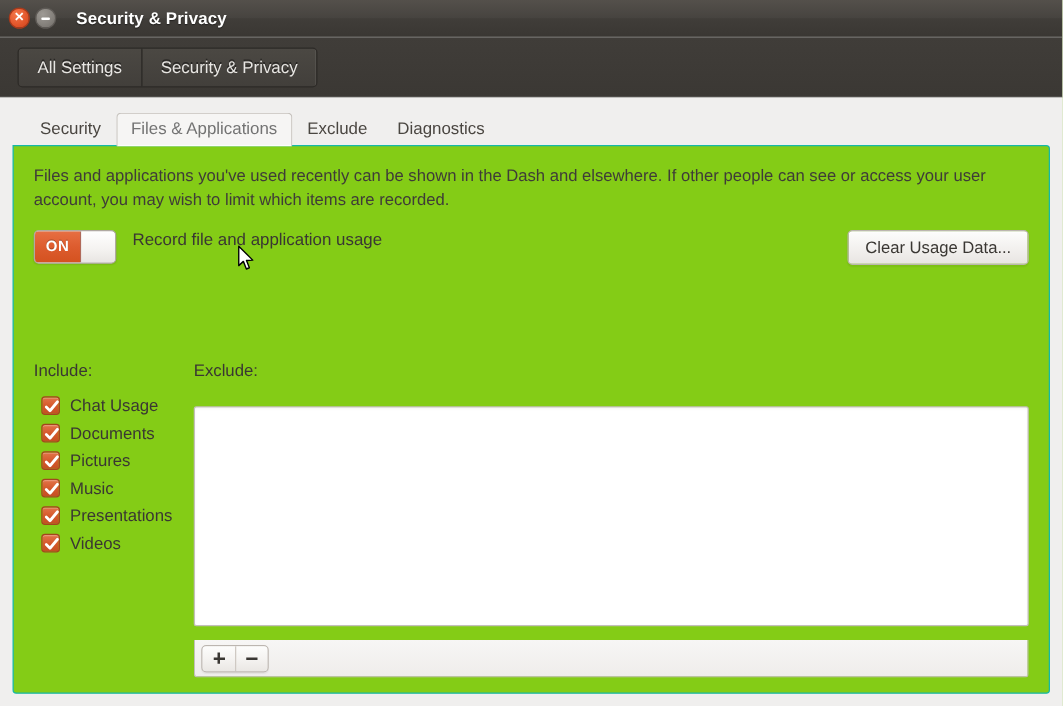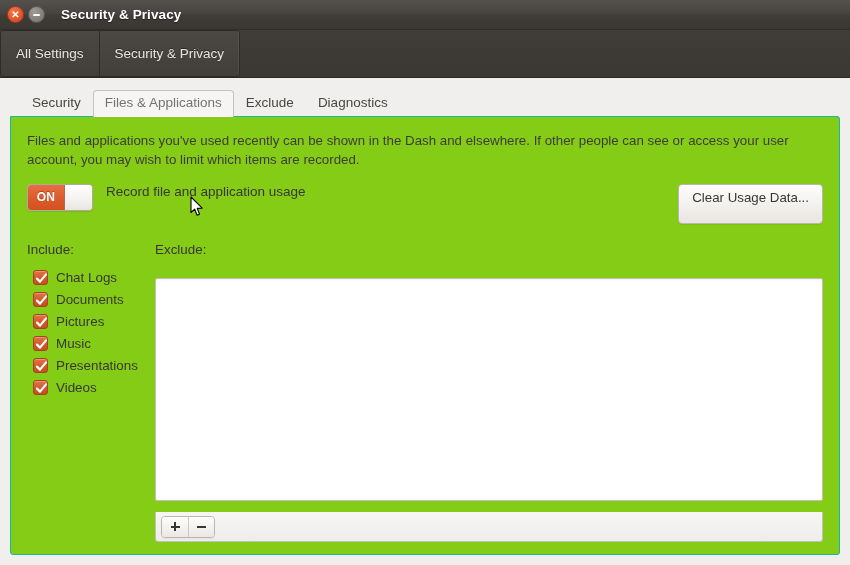--- a/index.html
+++ b/index.html
@@ -65,20 +65,22 @@
     letter-spacing: .1px;
     text-shadow: 0 1px 1px rgba(0,0,0,.5);
   }
 
   
   #toolbar {
     height: 48px;
     flex: 0 0 48px;
     background: linear-gradient(to bottom, #403d39 0%, #3b3834 100%);
     display: flex;
+    align-items: center;
+    padding-left: 14px;
     border-bottom: 1px solid #2a2724;
   }
   .nav-group {
     display: flex;
     border: 1px solid #2d2a27;
     border-radius: 4px;
     overflow: hidden;
     box-shadow: 0 1px 0 rgba(255,255,255,.06) inset;
   }
   .nav-btn {
@@ -199,40 +201,41 @@
     color: #3a3733;
     margin-left: 13px;
   }
   #clear-btn {
     margin-left: auto;
     font-size: 13.3px;
     color: #3a3733;
     background: linear-gradient(to bottom, #fdfdfc 0%, #f2f0ee 55%, #e8e5e2 100%);
     border: 1px solid #bcb6b0;
     border-radius: 4px;
-    padding: 5px 13px 18px 13px;
+    padding: 5px 13px 6px 13px;
     cursor: pointer;
     box-shadow: 0 1px 1px rgba(0,0,0,.06), 0 1px 0 rgba(255,255,255,.9) inset;
     white-space: nowrap;
   }
 
   
   #columns {
     display: flex;
     flex: 1 1 auto;
     min-height: 0;
   }
   #left-col { flex: 0 0 128px; display: flex; flex-direction: column; }
   #right-col { flex: 1 1 auto; display: flex; flex-direction: column; min-width: 0; gap: 11px; }
 
   .col-label {
     font-size: 13.4px;
     color: #3a3733;
     margin-bottom: 7px;
     height: 18px;
+    margin-top: 47px;
   }
 
   .check-item {
     display: flex;
     align-items: center;
     height: 22px;
     margin-bottom: 0px;
     cursor: pointer;
     padding-left: 6px;
   }
@@ -361,21 +364,21 @@
 
         <div id="left-col">
           <div class="col-label">Include:</div>
 
           <div class="check-item">
             <span class="cbox">
               <svg width="13" height="13" viewBox="0 0 13 13">
                   <path d="M2 6.6 L5 9.6 L11 2.4" stroke="#ffffff" stroke-width="2.2" fill="none" stroke-linecap="round" stroke-linejoin="round"></path>
                 </svg>
             </span>
-            <span class="lbl">Chat Logs</span>
+            <span class="lbl">Chat Usage</span>
           </div>
 
           <div class="check-item">
             <span class="cbox">
               <svg width="13" height="13" viewBox="0 0 13 13">
                   <path d="M2 6.6 L5 9.6 L11 2.4" stroke="#ffffff" stroke-width="2.2" fill="none" stroke-linecap="round" stroke-linejoin="round"></path>
                 </svg>
             </span>
             <span class="lbl">Documents</span>
           </div>

